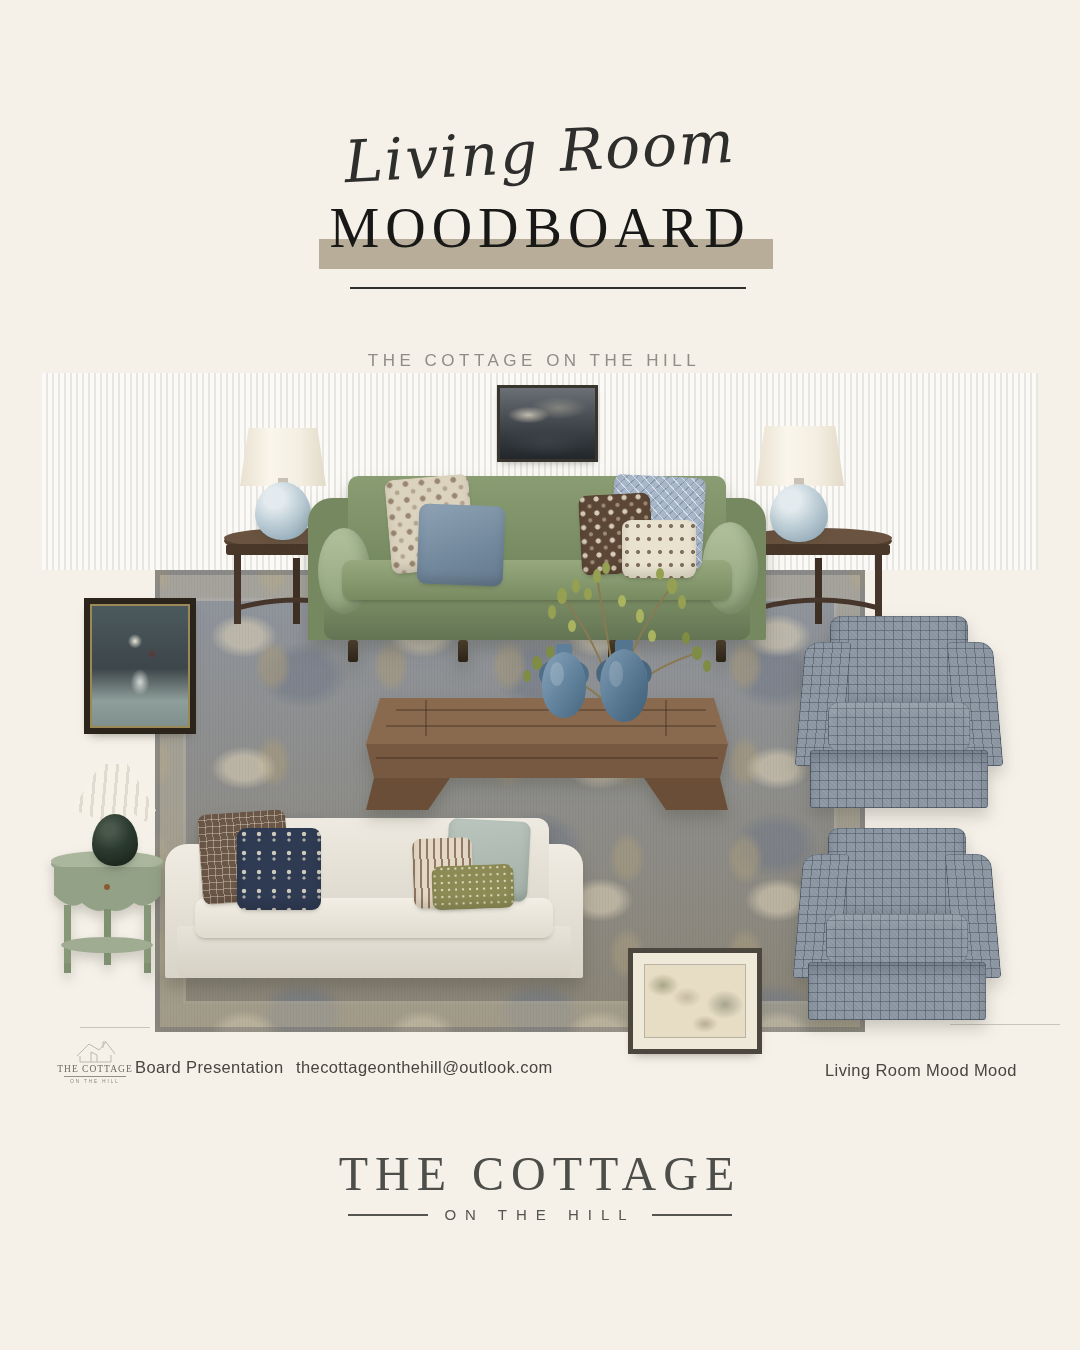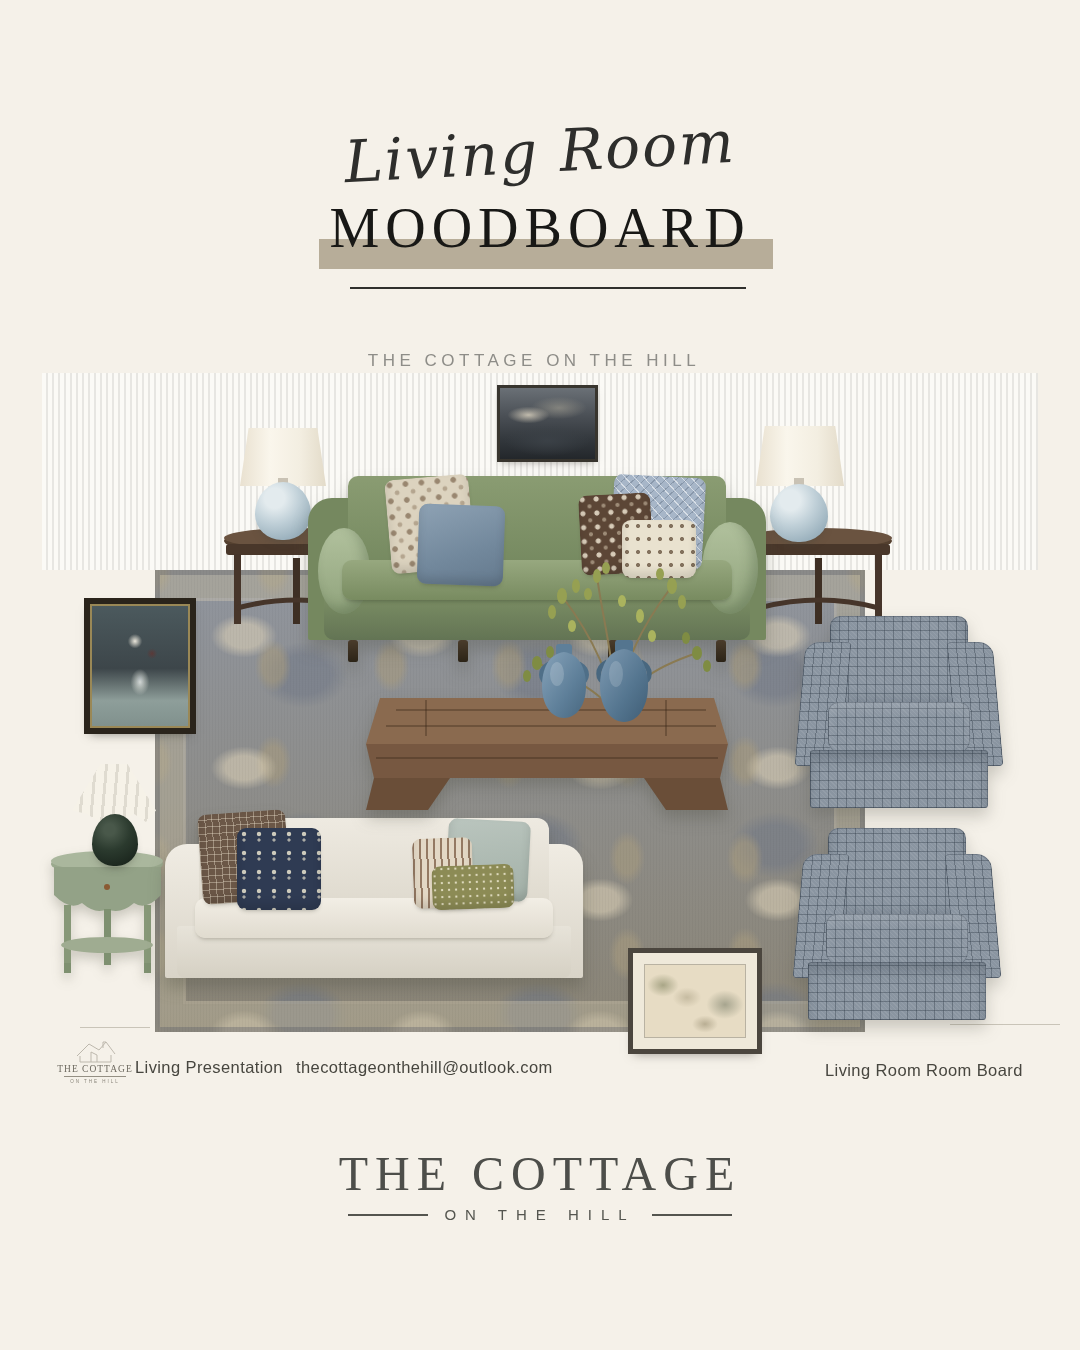--- a/index.html
+++ b/index.html
@@ -312,23 +312,23 @@
         <path d="M4 18 L16 6 L26 12 L33 4 L42 16"></path>
         <path d="M7 18 L7 24 L38 24 L38 17"></path>
         <path d="M18 24 L18 14 L24 17 L24 24"></path>
         <path d="M30 10 L30 4 L33 4"></path>
       </g>
     </svg>
     <div class="logo-name">THE COTTAGE</div>
     <div class="logo-rule"></div>
     <div class="logo-tag">ON THE HILL</div>
   </div>
-  <div class="abs footer-text" style="left:135px;top:1058px;z-index:8">Living Presentation</div>
+  <div class="abs footer-text" style="left:135px;top:1058px;z-index:8">Board Presentation</div>
   <div class="abs footer-text" style="left:296px;top:1058px;z-index:8">thecottageonthehill@outlook.com</div>
-  <div class="abs footer-text" style="left:825px;top:1061px;z-index:8">Living Room Room Board</div>
+  <div class="abs footer-text" style="left:825px;top:1061px;z-index:8">Living Room Mood Mood</div>
 
   <div class="abs brand-name">THE COTTAGE</div>
   <div class="abs brand-row">
     <div class="brand-line"></div>
     <div class="brand-tag">ON THE HILL</div>
     <div class="brand-line"></div>
   </div>
 
 </div>
 

